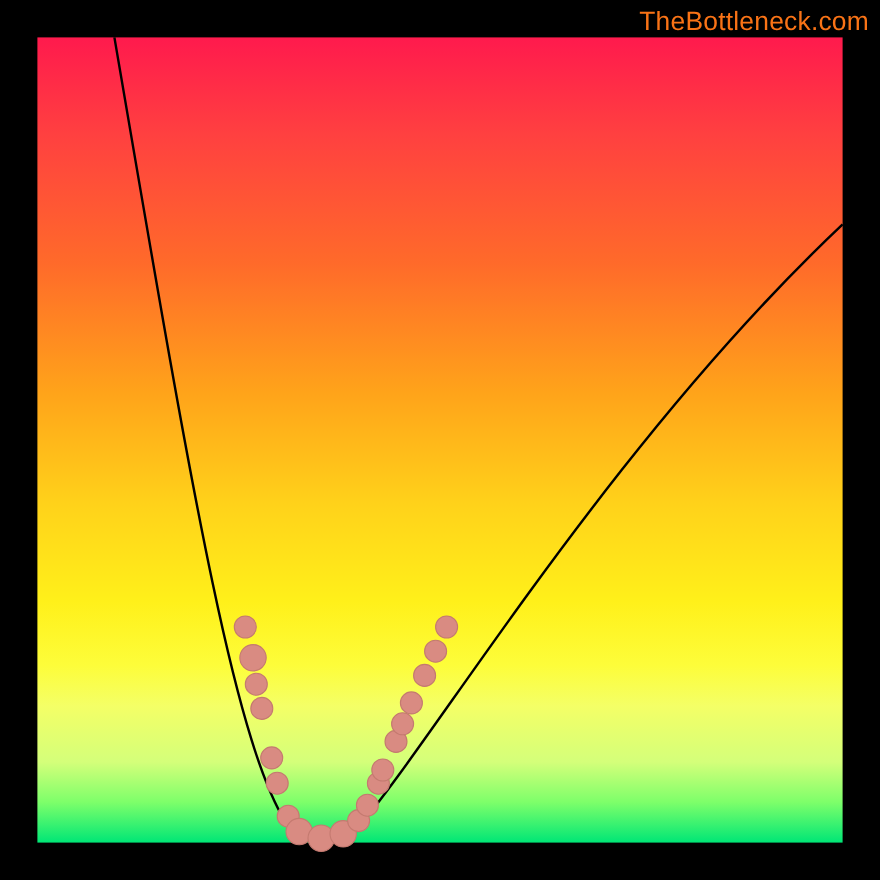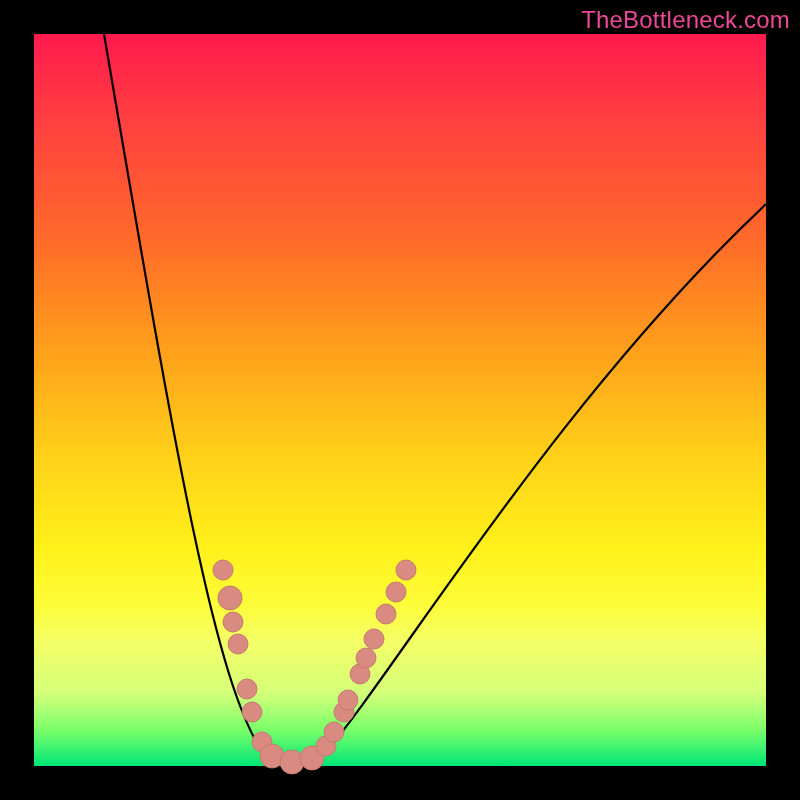--- a/index.html
+++ b/index.html
@@ -36,21 +36,21 @@
       #f4ff66 83%,
       #d4ff7a 90%,
       #7dff6a 95%,
       #00e676 100%
     );
   }
   .watermark {
     position: absolute;
     top: 6px;
     right: 10px;
-    color: #ec4899;
+    color: #f97316;
     font-size: 24px;
     font-weight: 500;
     letter-spacing: 0.2px;
     user-select: none;
   }
   svg.curve {
     position: absolute;
     left: 0;
     top: 0;
     width: 732px;

